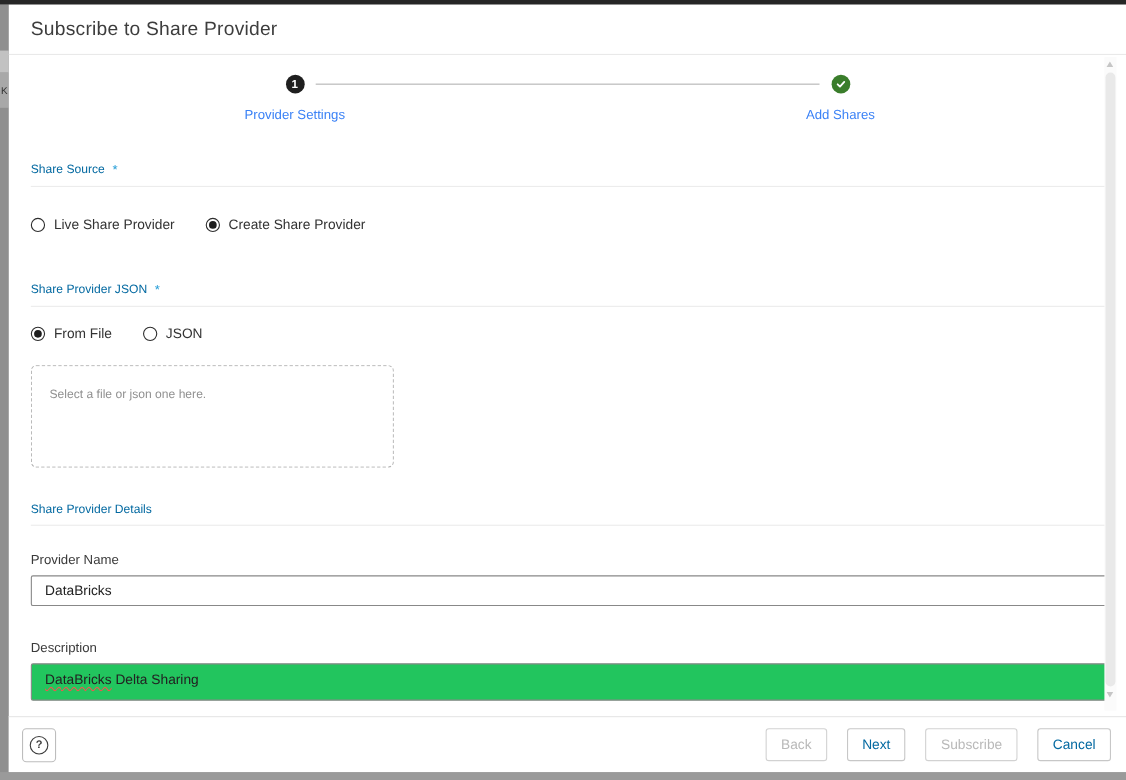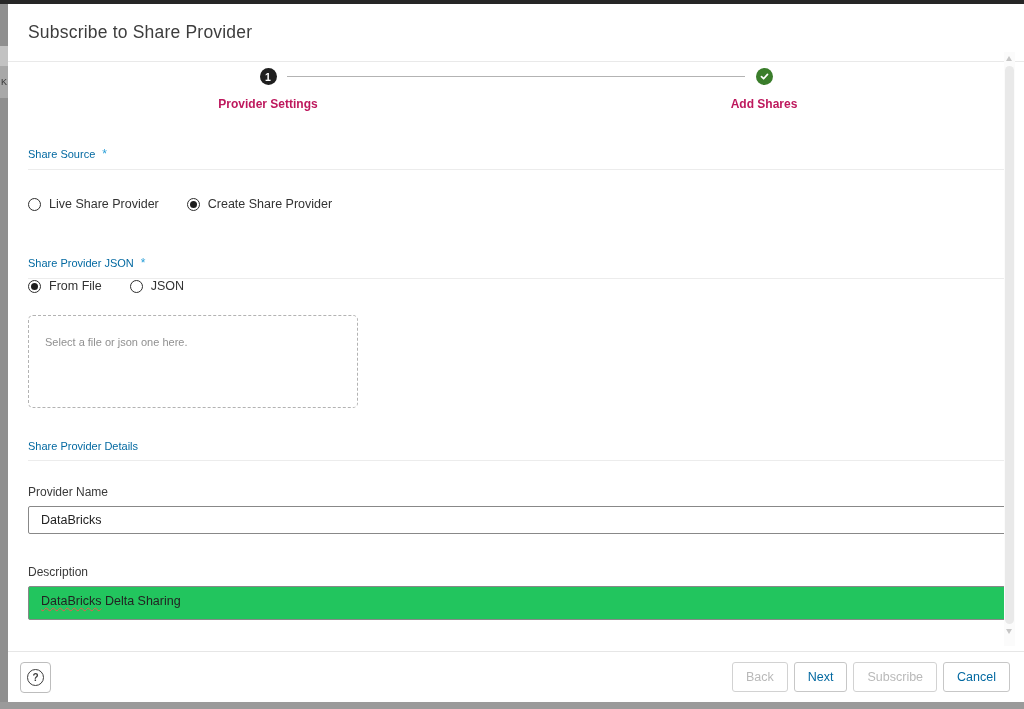--- a/index.html
+++ b/index.html
@@ -25,56 +25,56 @@
   .bottom-edge {
     position:absolute; left:0; bottom:0; width:1024px; height:7px;
     background:#9a9a9a; z-index:30;
   }
   .modal {
     position:absolute; left:8px; top:4px; width:1016px; height:698px;
     background:#ffffff; z-index:10;
   }
   
   .modal-header {
-    height:58px; border-bottom:1px solid #e9e9e9;
+    height:46px; border-bottom:1px solid #e9e9e9;
     display:flex; align-items:center; padding-left:20px;
   }
   .modal-title { font-size:17.5px; color:#3d3d3d; font-weight:400; letter-spacing:.2px; }
   
   .modal-body {
     position:absolute; top:47px; left:0; right:0; bottom:51px;
     overflow:hidden; padding:0 12px;
   }
   
   .stepper { position:relative; margin-top:17px; display:flex; }
   .step { flex:1; display:flex; flex-direction:column; align-items:center; }
   .step-circle {
     width:17px; height:17px; border-radius:50%;
     display:flex; align-items:center; justify-content:center;
     color:#fff; font-size:10.5px; font-weight:bold; z-index:2;
   }
   .step-circle.current { background:#1f1f1f; }
   .step-circle.complete { background:#3a7d2b; }
-  .step-label { margin-top:12px; font-size:12px; font-weight:bold; color:#be185d; }
+  .step-label { margin-top:12px; font-size:12px; font-weight:normal; color:#3b82f6; }
   .step-line {
     position:absolute; top:8px; left:calc(25% + 19px); width:calc(50% - 38px);
     height:1px; background:#b3b3b3; z-index:1;
   }
   
   .section-label-row { margin-left:8px; display:flex; align-items:flex-start; }
   .section-label { font-size:11px; color:#0369a1; }
   .required-asterisk { color:#2a9fd8; font-size:12px; margin-left:7px; margin-top:-1px; }
   .divider { margin-left:8px; margin-right:0; height:1px; background:#ececec; margin-top:8px; }
   .sec-share-source { margin-top:37px; }
   .sec-provider-json { margin-top:46px; }
   .sec-details { margin-top:32px; }
   
   .radio-row { margin-left:8px; display:flex; align-items:center;text-align:right; }
   .radio-row.first { margin-top:27px; }
-  .radio-row.second { }
+  .radio-row.second { margin-top:17px; }
   .radio-option { display:flex; align-items:center; margin-right:28px; cursor:default; }
   .radio-circle {
     width:13px; height:13px; border:1.5px solid #2e2e2e; border-radius:50%;
     display:flex; align-items:center; justify-content:center; flex:none;
     background:#fff;
   }
   .radio-circle.selected::after {
     content:""; width:7px; height:7px; border-radius:50%; background:#1d1d1d;
   }
   .radio-label { margin-left:8px; font-size:12.5px; color:#333; }
@@ -133,21 +133,21 @@
   .help-button {
     width:31px; height:31px; border:1px solid #bdbdbd; border-radius:4px;
     background:#fff; display:flex; align-items:center; justify-content:center;
     margin-right:auto; cursor:pointer;
   }
   .help-glyph {
     width:17px; height:17px; border:1.2px solid #3c3c3c; border-radius:50%;
     display:flex; align-items:center; justify-content:center;
     font-size:10px; font-weight:bold; color:#3c3c3c;
   }
-  .footer-buttons { display:flex; gap:6px; }
+  .footer-buttons { display:flex; gap:18px; }
   .btn {
     height:30px; padding:0 13px; background:#fff; border:1px solid #c7c7c7;
     border-radius:3px; font-family:"Liberation Sans", sans-serif;
     font-size:12.5px; color:#0369a1; cursor:pointer;
   }
   .btn.disabled { color:#b9b9b9; border-color:#d2d2d2; cursor:default; }
 </style>
 </head>
 <body>
 

